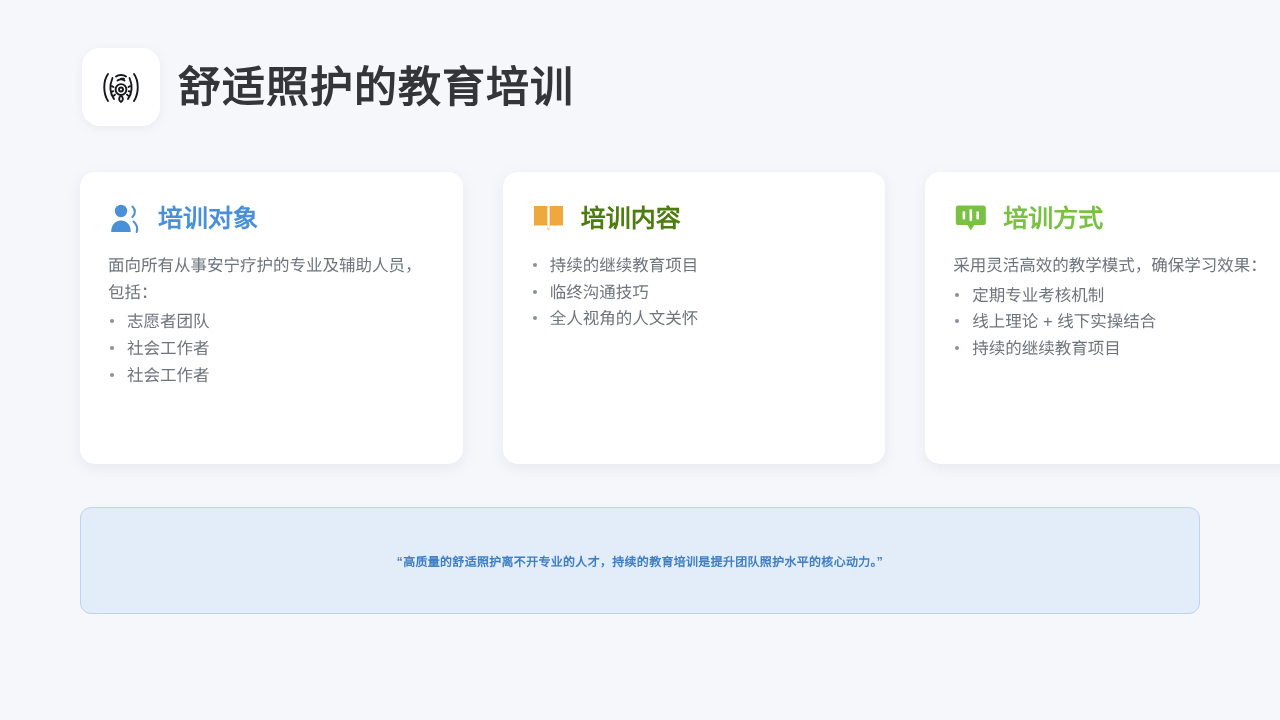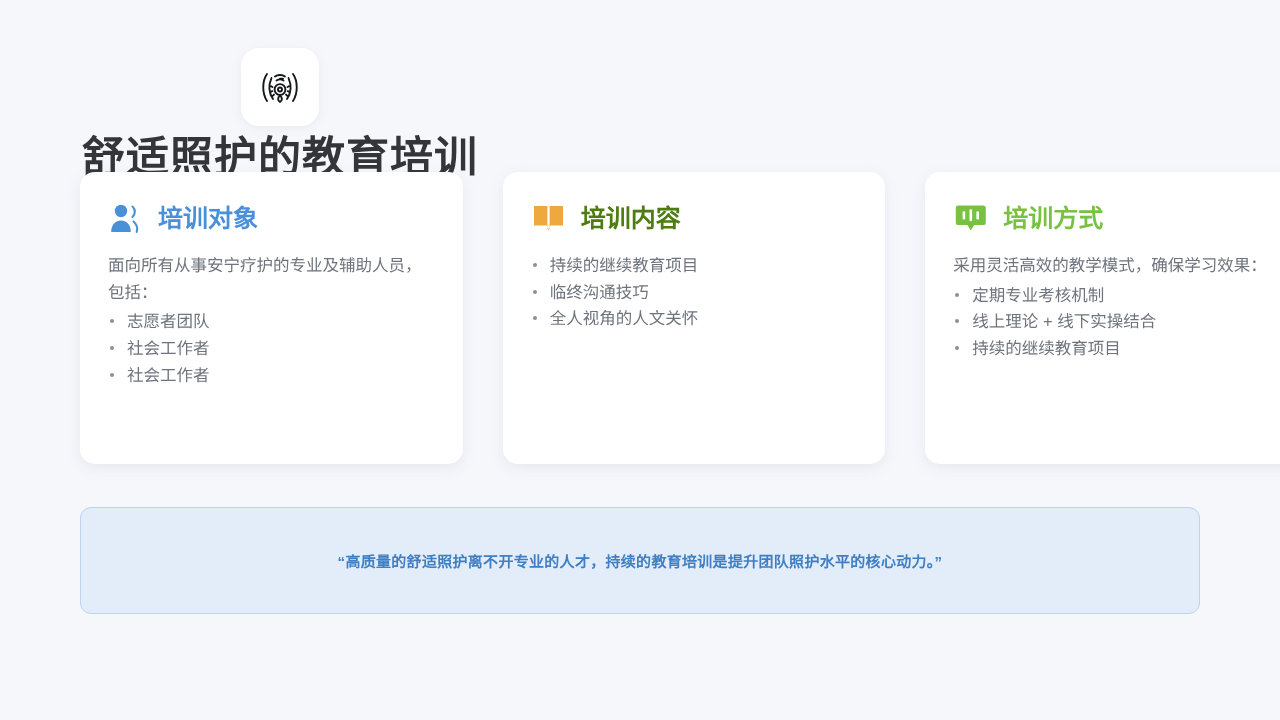--- a/index.html
+++ b/index.html
@@ -16,22 +16,21 @@
     position: relative;
   }
 
   
   .header {
     position: absolute;
     left: 82px;
     top: 48px;
     display: flex;
     align-items: center;
-    gap: 10px;
-    flex-direction: column;
+    gap: 18px;
   }
   .logo-badge {
     width: 78px;
     height: 78px;
     border-radius: 18px;
     background: #ffffff;
     box-shadow: 0 2px 10px rgba(120,130,160,0.10);
     display: flex;
     align-items: center;
     justify-content: center;
@@ -129,21 +128,21 @@
     height: 107px;
     box-sizing: border-box;
     background: #e3ecf9;
     border: 1px solid #bdd3ef;
     border-radius: 11px;
     display: flex;
     align-items: center;
     justify-content: center;
   }
   .quote-text {
-    font-size: 15px;
+    font-size: 12px;
     font-weight: bold;
     color: #3f7fc4;
     letter-spacing: .3px;
     text-align: left;
     padding: 0 40px;
   }
 </style>
 </head>
 <body>
 

